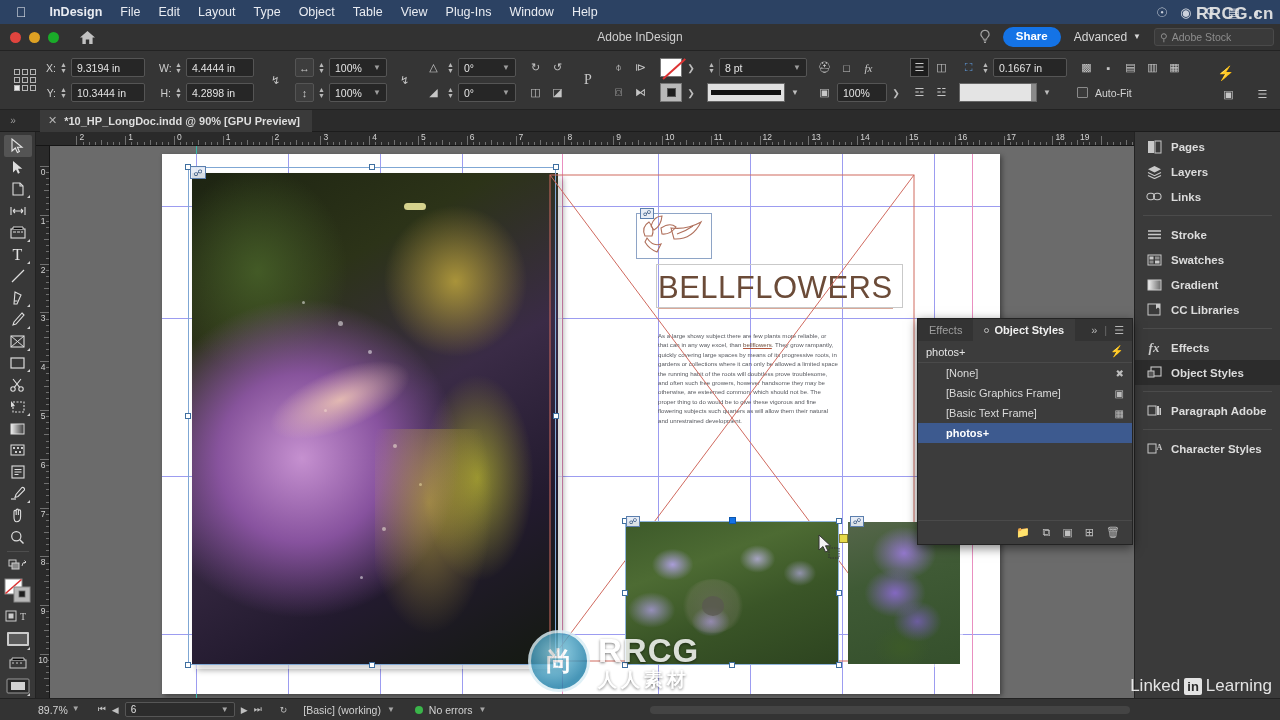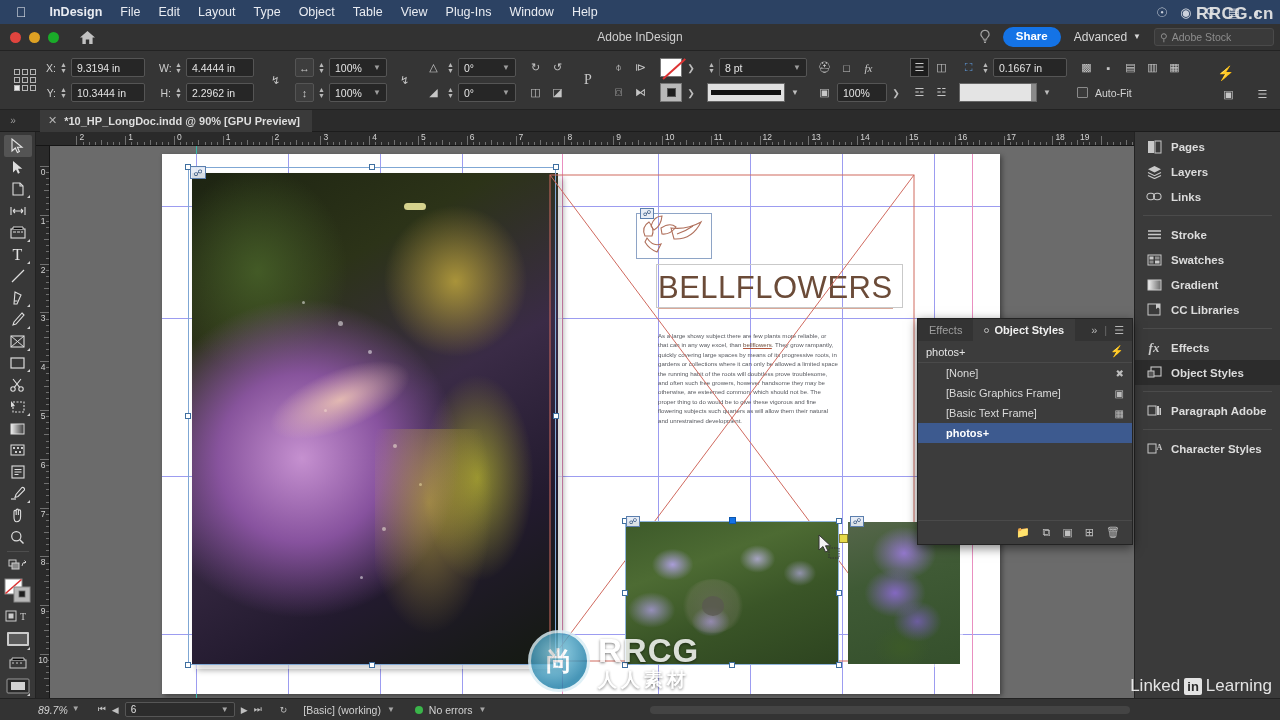--- a/index.html
+++ b/index.html
@@ -243,21 +243,21 @@
     color: #bfbfbf; font-size: 11px;
   }
 
   
   .statusbar {
     position: absolute; bottom: 0; left: 0; width: 1280px; height: 22px;
     background: #333; border-top: 1px solid #222;
     display: flex; align-items: center; gap: 6px; padding-left: 38px;
     font-size: 10.5px; color: #d2d2d2;
   }
-  .sb-sel { display: flex; align-items: flex-start; gap: 4px; font-style: italic; }
+  .sb-sel { display: flex; align-items: flex-start; gap: 4px; }
   .sb-caret { color: #a5a5a5; font-size: 8px; }
   .sb-nav { display:flex; align-items:center; gap:7px; color:#bfbfbf; font-size:9px; }
   .pagefld { width: 110px; height: 15px; background:#2c2c2c; border:1px solid #565656; border-radius:2px;
              display:flex; align-items:center; padding:0 5px; font-size:10px; color:#e0e0e0;}
   .greendot { width: 8px; height: 8px; border-radius: 50%; background: #3ab54a; }
   .sb-scroll { margin-left:auto; width: 480px; height: 8px; background:#444; border-radius:4px; margin-right: 150px;}
 
   
   .wm-rrcg {
     position: absolute; left: 528px; top: 630px; display:flex; align-items:center; gap:8px;
@@ -364,21 +364,21 @@
 
     <div class="cb-rows" style="margin-left:14px">
       <div class="cb-row">
         <span class="lbl">W:</span>
         <span class="stepper">▲<br>▼</span>
         <span class="fld w68">4.4444 in</span>
       </div>
       <div class="cb-row">
         <span class="lbl">H:</span>
         <span class="stepper">▲<br>▼</span>
-        <span class="fld w68">2.2962 in</span>
+        <span class="fld w68">4.2898 in</span>
       </div>
     </div>
 
     <span class="icbtn" style="margin-left:12px">↯</span>
 
     <div class="cb-rows" style="margin-left:10px">
       <div class="cb-row">
         <span class="icbtn box">↔</span>
         <span class="stepper">▲<br>▼</span>
         <span class="fld w58">

